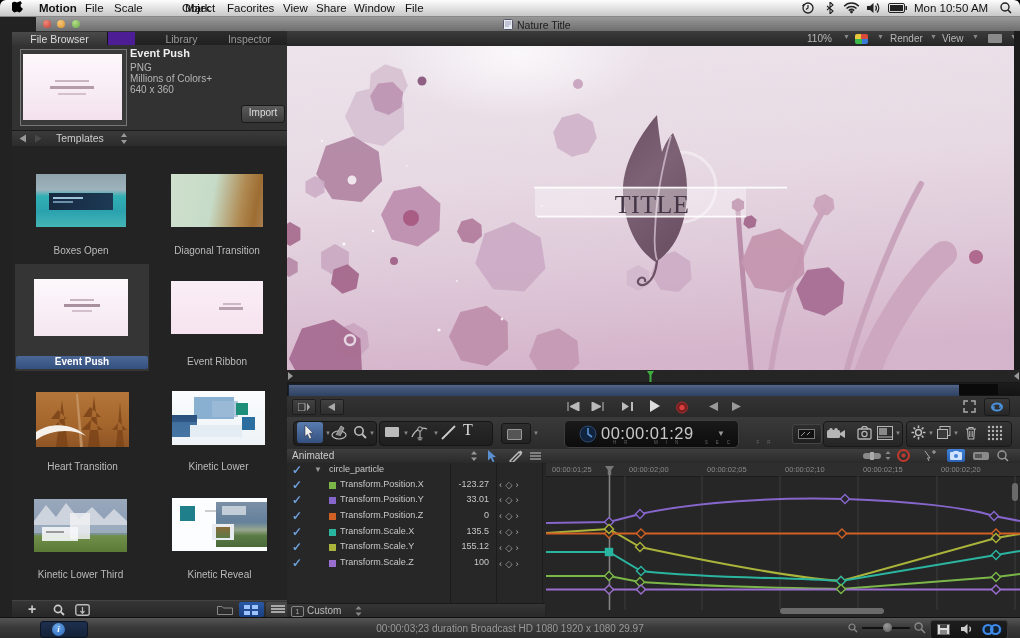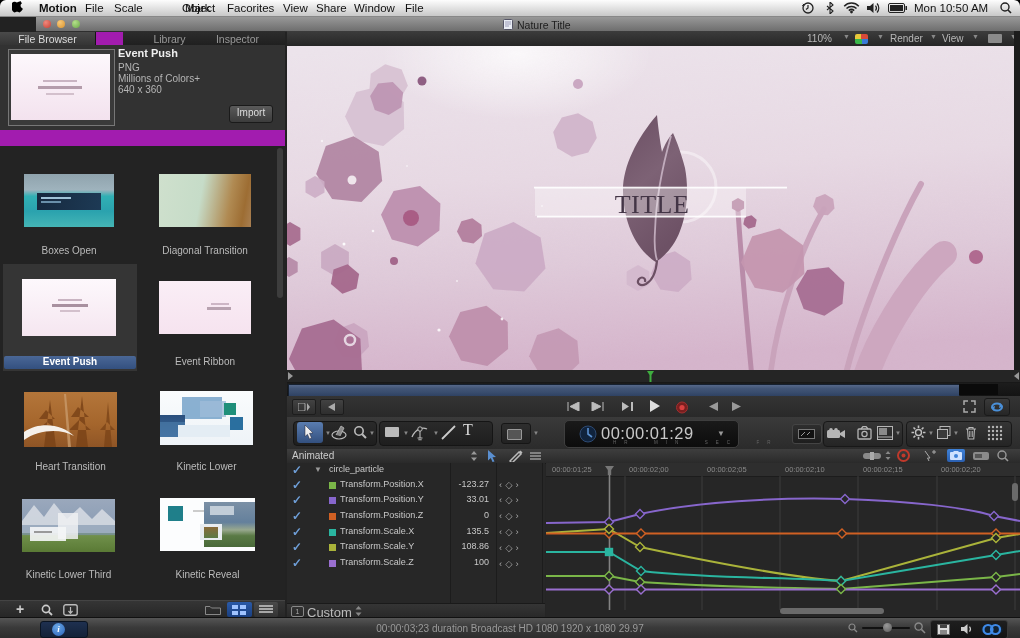--- a/index.html
+++ b/index.html
@@ -9,21 +9,21 @@
   
   #menubar{left:0;top:0;width:1020px;height:16px;
     background:linear-gradient(#fdfdfd,#d8d8d8 70%,#c8c8c8);
     border-bottom:1px solid #888;color:#111;font-size:11.5px;}
   #menubar .mi{position:absolute;top:2px;}
   
   #titlebar{left:0;top:17px;width:1020px;height:14px;
     background:linear-gradient(#989898,#6e6e6e);border-bottom:1px solid #2e2e2e;margin-left:36px;}
   .tl{position:absolute;top:3px;width:8px;height:8px;border-radius:50%;}
   
-  #leftpanel{left:0;top:32px;width:285px;height:561px;background:#a21caf;}
+  #leftpanel{left:12px;top:32px;width:285px;height:561px;background:#4c1d95;}
   .tab{position:absolute;top:0;height:13px;font-size:10.5px;text-align:center;padding-top:1px;}
   
   #statusbar{left:0;top:617px;width:1020px;height:21px;
     background:linear-gradient(#555,#3a3a3a 45%,#2c2c2c);border-top:1px solid #111;}
   
   #canvastoolbar{left:287px;top:31px;width:733px;height:15px;background:linear-gradient(#3c3c3c,#262626);}
   #canvas{left:287px;top:46px;width:727px;height:324px;overflow:hidden;}
   #rightedge{left:1014px;top:31px;width:6px;height:339px;background:#1c1c1c;}
   #minitl{left:287px;top:370px;width:733px;height:26px;background:#232323;}
   #transport{left:287px;top:396px;width:733px;height:21px;background:linear-gradient(#343434,#292929);}
@@ -110,20 +110,30 @@
       <div class="abs" style="left:27px;top:32px;width:44px;height:3px;background:#b49cab;"></div>
       <div class="abs" style="left:35px;top:39px;width:28px;height:2px;background:#d3c0cc;"></div>
     </div>
   </div>
   <div class="txt" style="left:118px;top:15px;font-size:11px;font-weight:bold;color:#eee;">Event Push</div>
   <div class="txt" style="left:118px;top:30px;font-size:10px;color:#b5b5b5;">PNG</div>
   <div class="txt" style="left:118px;top:41px;font-size:10px;color:#b5b5b5;">Millions of Colors+</div>
   <div class="txt" style="left:118px;top:52px;font-size:10px;color:#b5b5b5;">640 x 360</div>
   <div class="abs" style="left:229px;top:73px;width:42px;height:15px;background:linear-gradient(#5a5a5a,#3c3c3c);border:1px solid #1a1a1a;border-radius:3px;color:#ddd;font-size:10px;text-align:center;padding-top:1px;">Import</div>
 
+  <div class="abs" style="left:0;top:98px;width:285px;height:15px;background:linear-gradient(#3a3a3a,#2c2c2c);border-top:1px solid #1a1a1a;border-bottom:1px solid #181818;">
+    <svg class="abs" style="left:6px;top:3px" width="30" height="9" viewBox="0 0 30 9">
+      <path d="M8 0.5 L1.5 4.5 L8 8.5 Z" fill="#999"></path>
+      <path d="M17 0.5 L23.5 4.5 L17 8.5 Z" fill="#4a4a4a"></path>
+    </svg>
+    <div class="txt" style="left:44px;top:1px;font-size:10.5px;color:#ccc;">Templates</div>
+    <svg class="abs" style="left:108px;top:2px" width="8" height="11" viewBox="0 0 8 11">
+      <path d="M4 0 L7 4 L1 4 Z M4 11 L7 7 L1 7 Z" fill="#999"></path>
+    </svg>
+  </div>
 
   <div class="abs" style="left:0;top:114px;width:285px;height:454px;background:#232323;">
 
     <div class="abs" style="left:3px;top:118px;width:134px;height:107px;background:#353535;"></div>
 
     <div class="abs" style="left:24px;top:28px;width:90px;height:53px;background:linear-gradient(#8fa3ad 0%,#9fb3bd 30%,#31b0b4 42%,#2aa2ae 70%,#45b5b5 100%);">
       <div class="abs" style="left:13px;top:19px;width:64px;height:17px;background:linear-gradient(100deg,#16293f,#1d3a55);"></div>
       <div class="abs" style="left:17px;top:23px;width:30px;height:2px;background:#9fc3d8;"></div>
       <div class="abs" style="left:17px;top:27px;width:20px;height:2px;background:#6a90ab;"></div>
     </div>
@@ -566,32 +576,32 @@
     <div class="sq" style="top:66px;background:#2ab5a0;"></div>
       <div class="txt" style="left:53px;top:63px;">Transform.Scale.X</div>
     <div class="sq" style="top:81px;background:#aab33a;"></div>
       <div class="txt" style="left:53px;top:78px;">Transform.Scale.Y</div>
     <div class="sq" style="top:97px;background:#9a6fd0;"></div>
       <div class="txt" style="left:53px;top:94px;">Transform.Scale.Z</div>
     <div class="val" style="top:16px;">-123.27</div>
     <div class="val" style="top:31px;">33.01</div>
     <div class="val" style="top:47px;">0</div>
     <div class="val" style="top:63px;">135.5</div>
-    <div class="val" style="top:78px;">108.86</div>
+    <div class="val" style="top:78px;">155.12</div>
     <div class="val" style="top:94px;">100</div>
     <div class="kfn" style="top:16px;"></div>
     <div class="kfn" style="top:31px;"></div>
     <div class="kfn" style="top:47px;"></div>
     <div class="kfn" style="top:63px;"></div>
     <div class="kfn" style="top:79px;"></div>
     <div class="kfn" style="top:95px;"></div>
   </div>
   <div class="abs" style="left:0;top:154px;width:258px;height:14px;background:linear-gradient(#353535,#282828);border-top:1px solid #1a1a1a;">
     <div class="abs" style="left:4px;top:2px;width:11px;height:9px;border:1px solid #888;border-radius:2px;font-size:7px;color:#aaa;text-align:center;line-height:9px;">1</div>
-    <div class="txt" style="left:20px;top:1px;font-size:13px;color:#bbb;">Custom</div>
+    <div class="txt" style="left:20px;top:1px;font-size:10px;color:#bbb;">Custom</div>
     <svg class="abs" style="left:68px;top:2px" width="7" height="10" viewBox="0 0 7 10">
         <path d="M3.5 0 L6.5 3.5 L0.5 3.5Z M3.5 10 L6.5 6.5 L0.5 6.5Z" fill="#888"></path>
       </svg>
   </div>
 
   <div class="abs" style="left:259px;top:14px;width:474px;height:154px;background:#262626;overflow:hidden;">
     <svg width="474" height="154" viewBox="0 0 474 154">
       <rect x="0" y="0" width="474" height="13" fill="#2e2e2e"></rect>
       <line x1="0" y1="13.5" x2="474" y2="13.5" stroke="#1c1c1c"></line>
       <g stroke="#3c3c3c" stroke-width="1">

